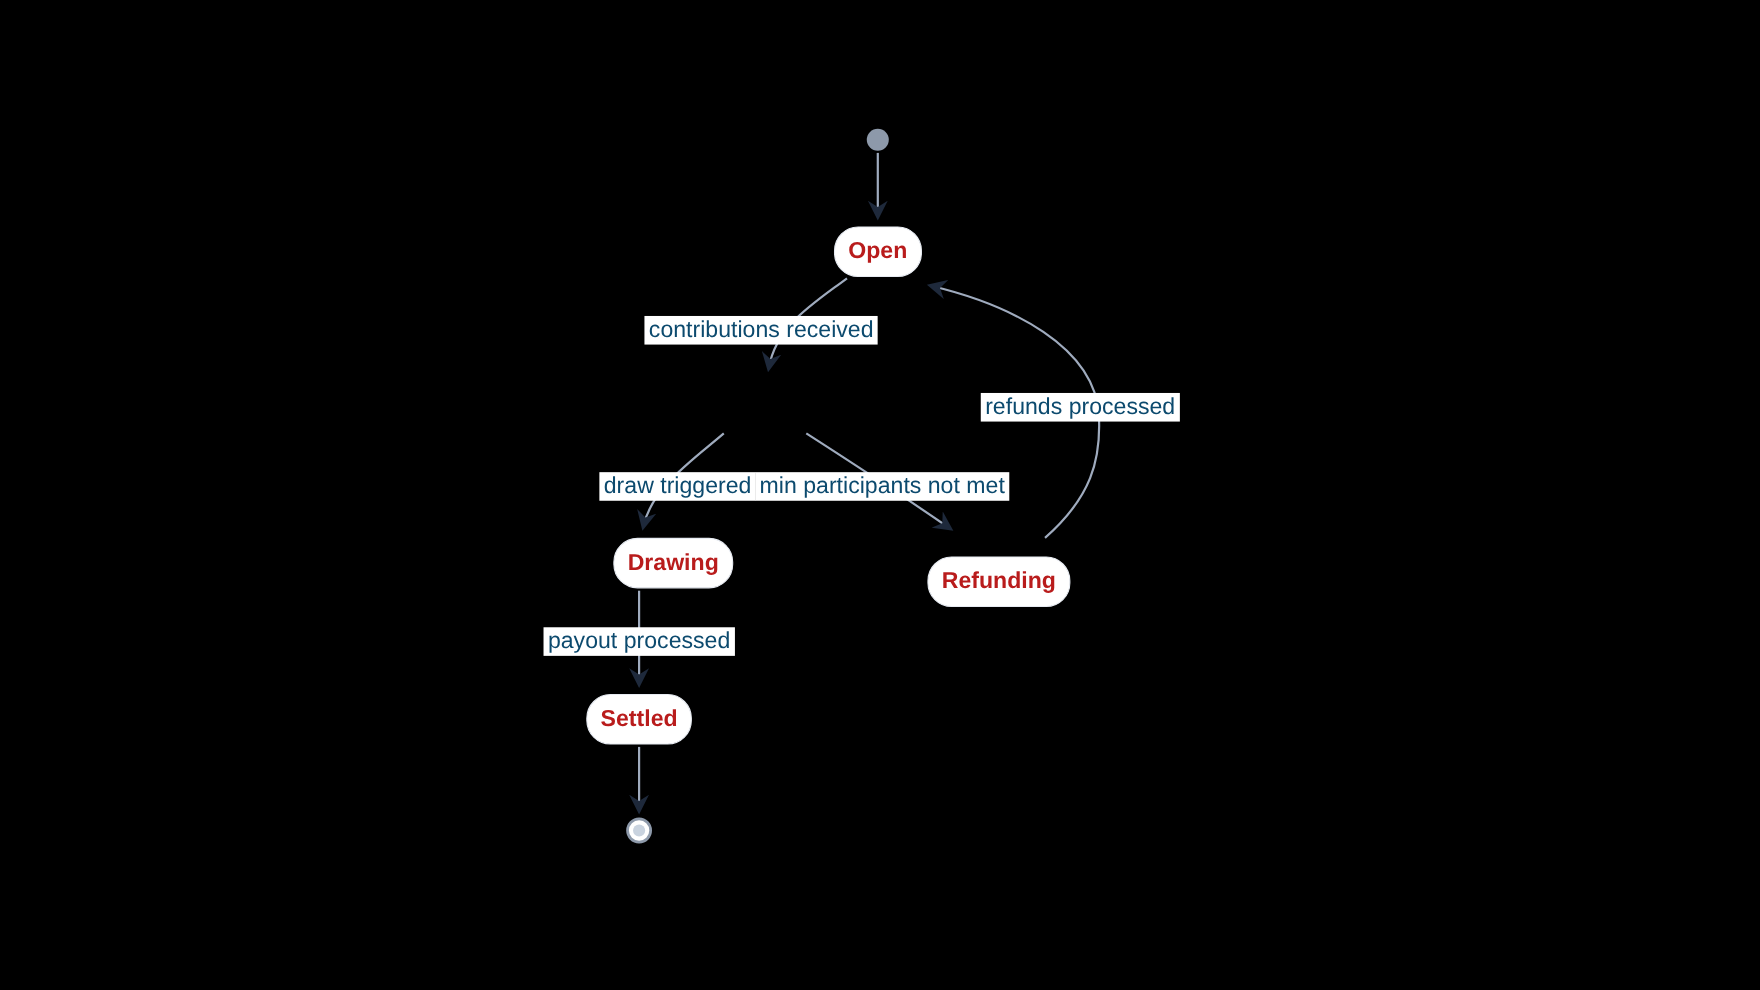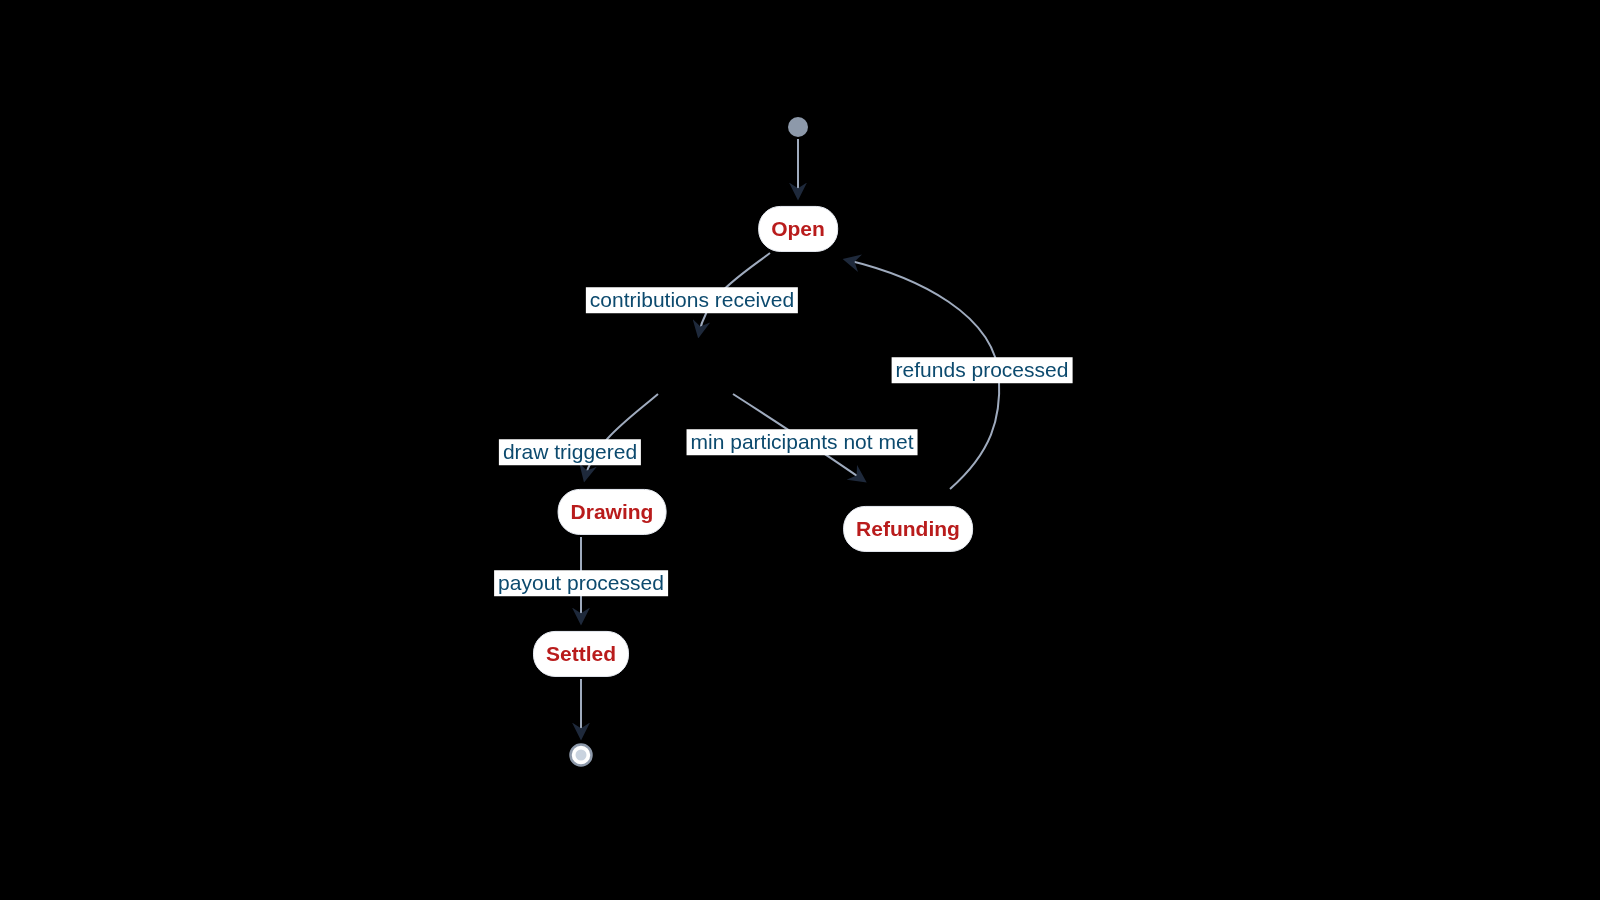--- a/index.html
+++ b/index.html
@@ -85,21 +85,21 @@
 
 
   <div class="state-node" style="left:612px; top:512px;">Drawing</div>
 
   <div class="state-node" style="left:908px; top:512px;margin-top:17px;">Refunding</div>
 
   <div class="state-node" style="left:581px; top:654px;">Settled</div>
 
   <div class="edge-label" style="left:692px; top:300px;">contributions received</div>
 
-  <div class="edge-label" style="left:570px; top:442px;margin-top:10px;">draw triggered</div>
+  <div class="edge-label" style="left:616px; top:442px;">draw triggered</div>
 
   <div class="edge-label" style="left:802px; top:442px;">min participants not met</div>
 
   <div class="edge-label" style="left:982px; top:370px;">refunds processed</div>
 
   <div class="edge-label" style="left:581px; top:583px;">payout processed</div>
 
 </div>
 
 </body></html>

